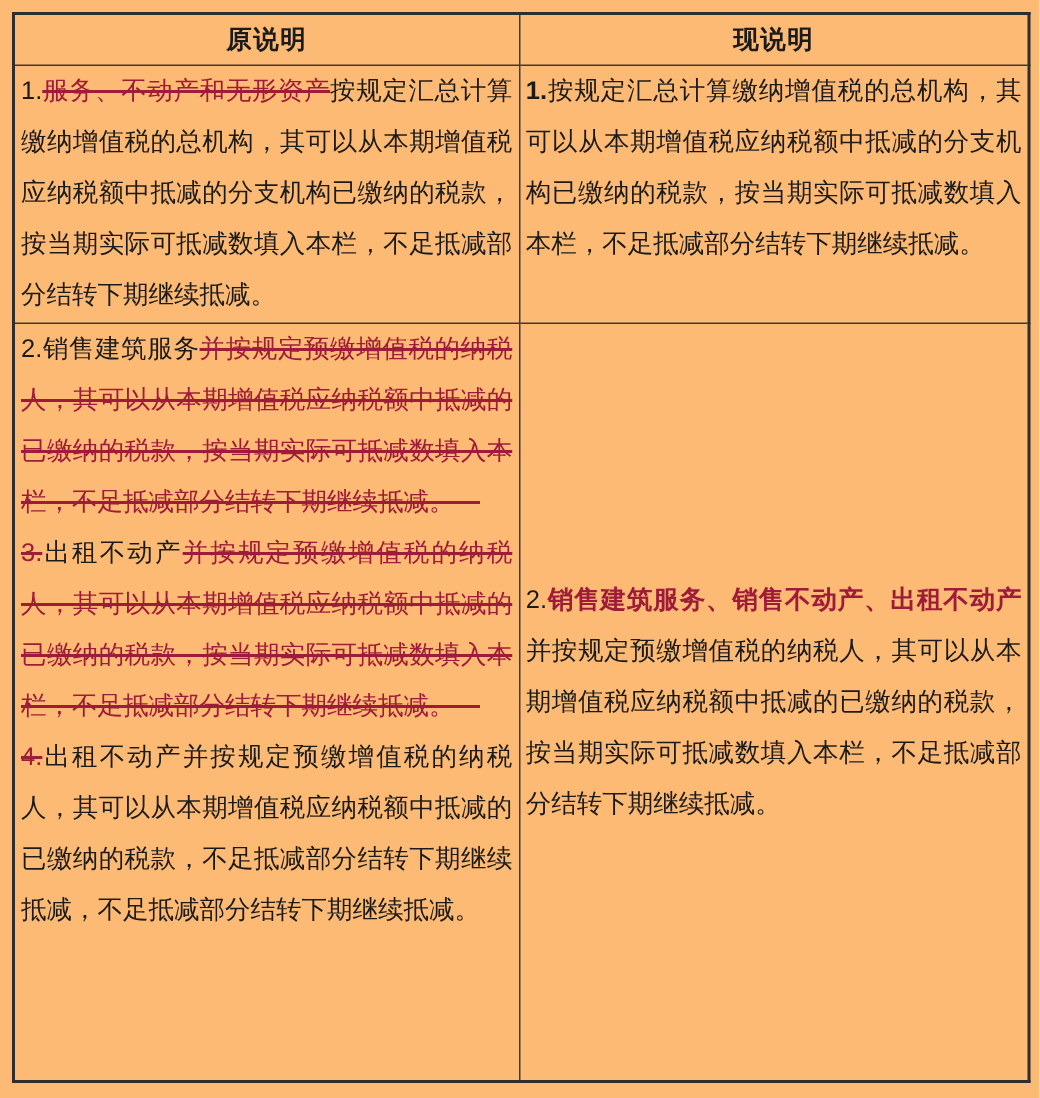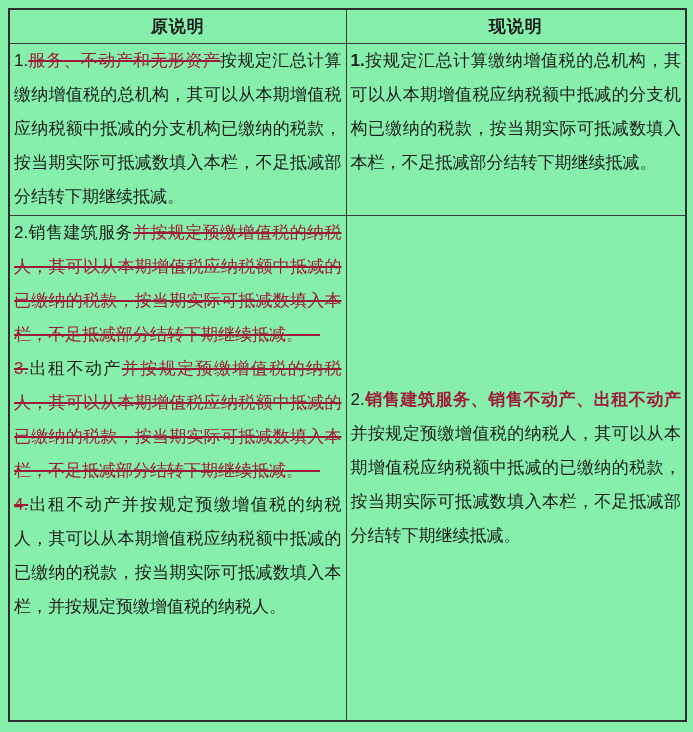--- a/index.html
+++ b/index.html
@@ -8,21 +8,21 @@
     background: #ffffff;
     width: 693px;
     height: 732px;
     overflow: hidden;
     font-family: "Liberation Sans", "DejaVu Sans", sans-serif;
   }
   .page {
     position: relative;
     width: 693px;
     height: 732px;
-    background: #86efac;
+    background: #fdba74;
   }
   table.doc-table {
     position: absolute;
     left: 8px;
     top: 8px;
     width: 677px;
     border-collapse: collapse;
     table-layout: fixed;
     border: 2px solid #2e2e2e;
   }
@@ -89,21 +89,21 @@
           <p class="para"><span class="seg-plain">1.</span><span class="seg-red-bold-strike">服务、不动产和无形资产</span><span class="seg-plain">按规定汇总计算缴纳增值税的总机构，其可以从本期增值税应纳税额中抵减的分支机构已缴纳的税款，按当期实际可抵减数填入本栏，不足抵减部分结转下期继续抵减。</span></p>
         </td>
         <td class="cell row1 v-top">
           <p class="para"><span class="seg-plain-bold">1.</span><span class="seg-plain">按规定汇总计算缴纳增值税的总机构，其可以从本期增值税应纳税额中抵减的分支机构已缴纳的税款，按当期实际可抵减数填入本栏，不足抵减部分结转下期继续抵减。</span></p>
         </td>
       </tr>
       <tr>
         <td class="cell row2 v-top">
           <p class="para"><span class="seg-plain">2.销售建筑服务</span><span class="seg-red-bold-strike">并按规定预缴增值税的纳税人，其可以从本期增值税应纳税额中抵减的已缴纳的税款，按当期实际可抵减数填入本栏，不足抵减部分结转下期继续抵减。　</span></p>
           <p class="para"><span class="seg-red-bold-strike">3.</span><span class="seg-plain">出租不动产</span><span class="seg-red-bold-strike">并按规定预缴增值税的纳税人，其可以从本期增值税应纳税额中抵减的已缴纳的税款，按当期实际可抵减数填入本栏，不足抵减部分结转下期继续抵减。　</span></p>
-          <p class="para"><span class="seg-red-bold-strike">4.</span><span class="seg-plain">出租不动产并按规定预缴增值税的纳税人，其可以从本期增值税应纳税额中抵减的已缴纳的税款，按当期实际可抵减数填入本栏，并按规定预缴增值税的纳税人。</span></p>
+          <p class="para"><span class="seg-red-bold-strike">4.</span><span class="seg-plain">出租不动产并按规定预缴增值税的纳税人，其可以从本期增值税应纳税额中抵减的已缴纳的税款，不足抵减部分结转下期继续抵减，不足抵减部分结转下期继续抵减。</span></p>
         </td>
         <td class="cell row2 v-mid">
           <p class="para"><span class="seg-plain">2.</span><span class="seg-red-bold">销售建筑服务、销售不动产、出租不动产</span><span class="seg-plain">并按规定预缴增值税的纳税人，其可以从本期增值税应纳税额中抵减的已缴纳的税款，按当期实际可抵减数填入本栏，不足抵减部分结转下期继续抵减。</span></p>
         </td>
       </tr>
     </tbody>
   </table>
 </div>
 
 </body></html>

